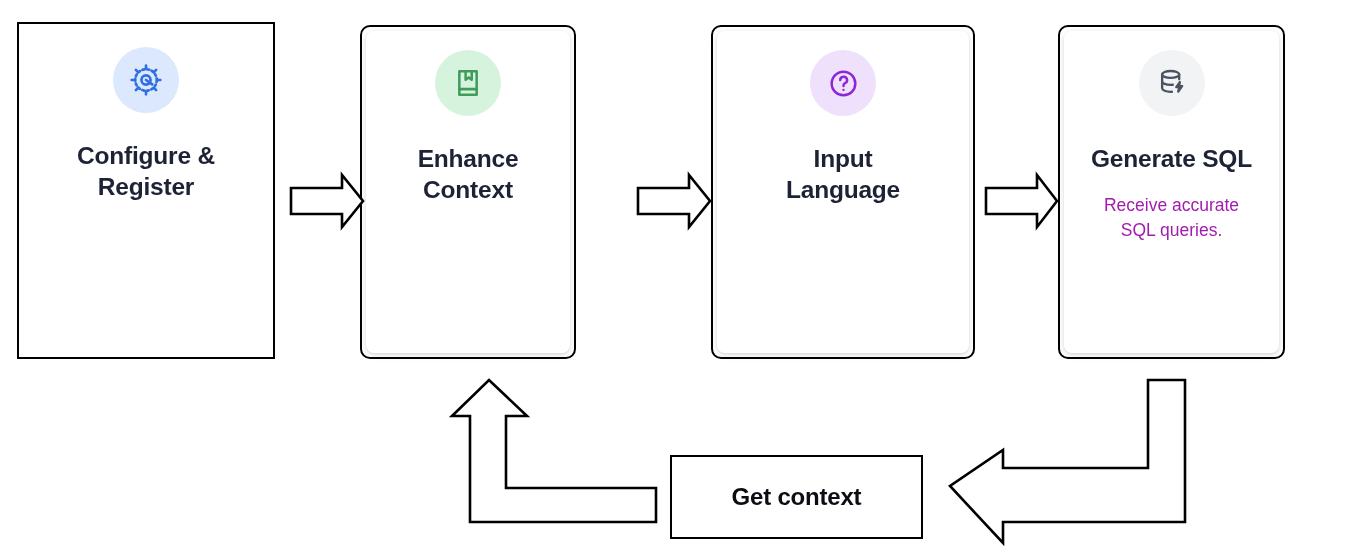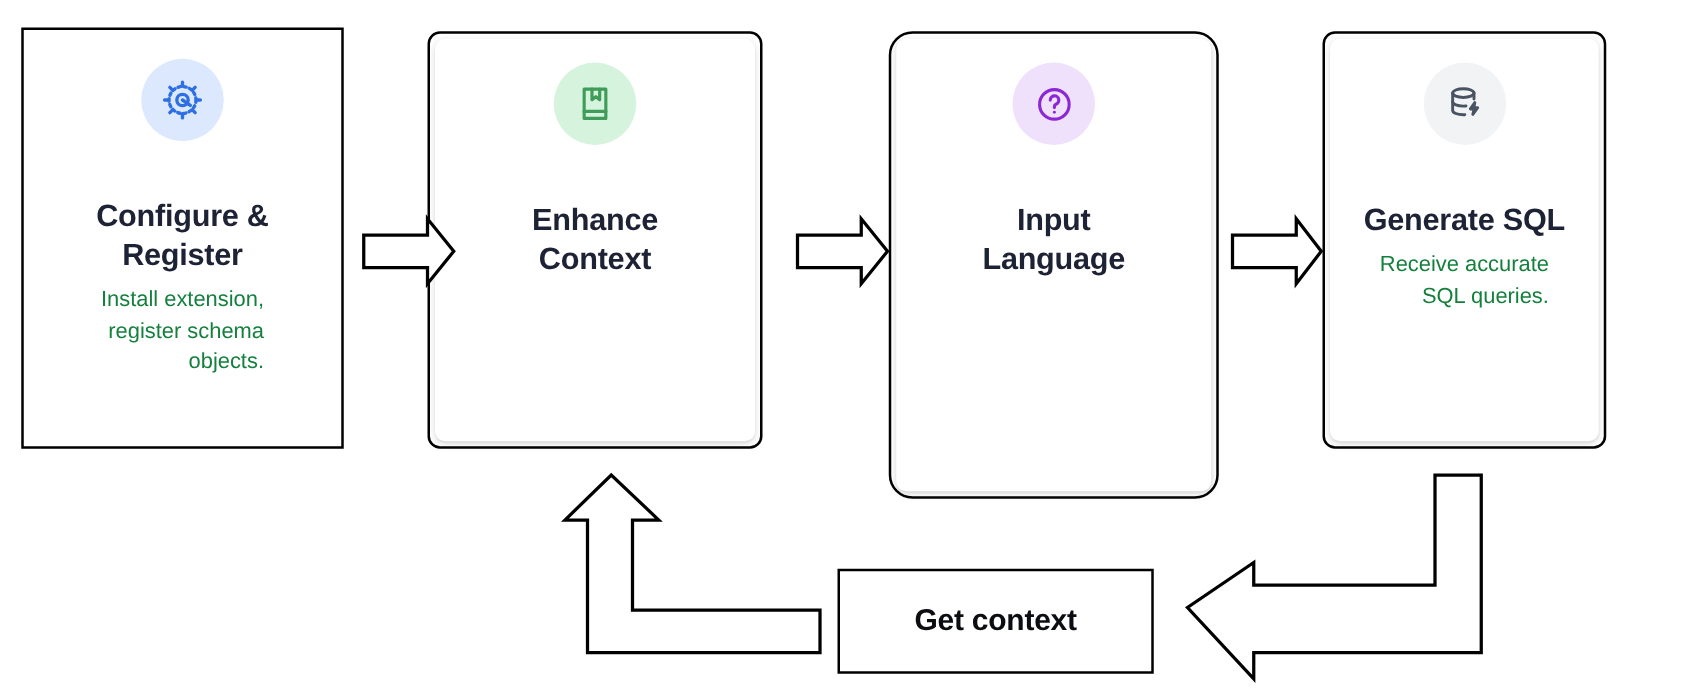--- a/index.html
+++ b/index.html
@@ -64,31 +64,31 @@
   .icon-circle svg { display: block; }
 
   .card-title {
     font-size: 24.5px;
     font-weight: bold;
     color: #1d2234;
     text-align: center;
     line-height: 1.26;
     letter-spacing: -0.2px;
     padding: 0 12px;
-    margin-top: 46px;
+    margin-top: 28px;
     white-space: pre-line;
   }
   .card-desc {
     font-size: 17.5px;
     font-weight: normal;
-    color: #15803d;
-    text-align: right;
+    color: #a21caf;
+    text-align: center;
     line-height: 1.42;
     padding: 0 16px;
-    margin-top: 6px;
+    margin-top: 18px;
     white-space: pre-line;
   }
 
   
   .flow-svg {
     position: absolute;
     left: 0;
     top: 0;
     width: 1348px;
     height: 552px;
@@ -131,42 +131,39 @@
       <div class="icon-circle" style="background:#dbe8fd;">
         <svg width="34" height="34" viewBox="0 0 24 24" fill="none" stroke="#2f6fe4" stroke-width="1.9" stroke-linecap="round" stroke-linejoin="round">
           <circle cx="12" cy="12" r="3.2"></circle>
           <path d="M12 1.9v2.2M12 19.9v2.2M1.9 12h2.2M19.9 12h2.2M4.85 4.85l1.56 1.56M17.59 17.59l1.56 1.56M4.85 19.15l1.56-1.56M17.59 6.41l1.56-1.56"></path>
           <circle cx="12" cy="12" r="7.6" stroke-dasharray="1.4 1.9"></circle>
           <path d="M12 12l4.4 3.1"></path>
         </svg>
       </div>
       <div class="card-title">Configure &amp;
 Register</div>
-      <div class="card-desc">Install extension,
-register schema
-objects.</div>
-    </div>
-  </div>
-
-  <div class="card rounded" style="left:342px; top:25px; width:268px; height:334px;">
+    </div>
+  </div>
+
+  <div class="card rounded" style="left:360px; top:25px; width:216px; height:334px;">
     <div class="card-inner"></div>
     <div class="card-content">
       <div class="icon-circle" style="background:#d6f3de;">
         <svg width="32" height="32" viewBox="0 0 24 24" fill="none" stroke="#3f9c5a" stroke-width="1.9" stroke-linecap="round" stroke-linejoin="round">
           <path d="M5.5 3.2h13v17.6h-13z"></path>
           <path d="M5.5 16.6h13"></path>
           <path d="M10.2 3.2v6.4l2.3-1.8 2.3 1.8V3.2"></path>
         </svg>
       </div>
       <div class="card-title">Enhance
 Context</div>
     </div>
   </div>
 
-  <div class="card rounded" style="left:711px; top:25px; width:264px; height:374px;border-radius:19px;">
+  <div class="card rounded" style="left:711px; top:25px; width:264px; height:334px;">
     <div class="card-inner"></div>
     <div class="card-content">
       <div class="icon-circle" style="background:#efe0fb;">
         <svg width="33" height="33" viewBox="0 0 24 24" fill="none" stroke="#8b27d6" stroke-width="1.8" stroke-linecap="round" stroke-linejoin="round">
           <circle cx="12" cy="12" r="8.6"></circle>
           <path d="M9.6 9.5a2.5 2.5 0 1 1 3.3 2.4c-.6.25-.9.8-.9 1.5v.4"></path>
           <circle cx="12" cy="16.6" r="0.85" fill="#8b27d6" stroke="none"></circle>
         </svg>
       </div>
       <div class="card-title">Input

